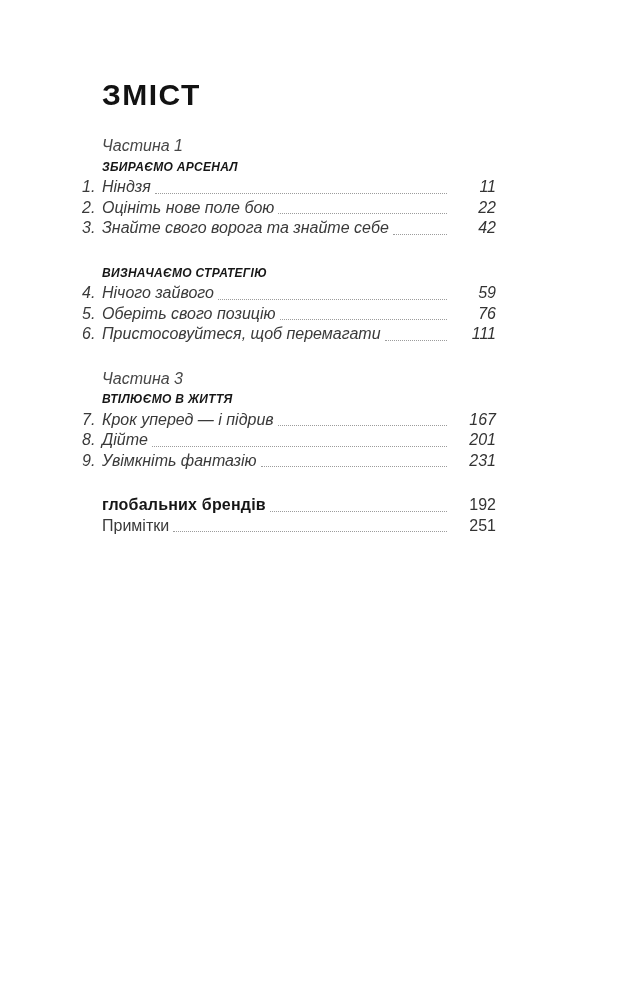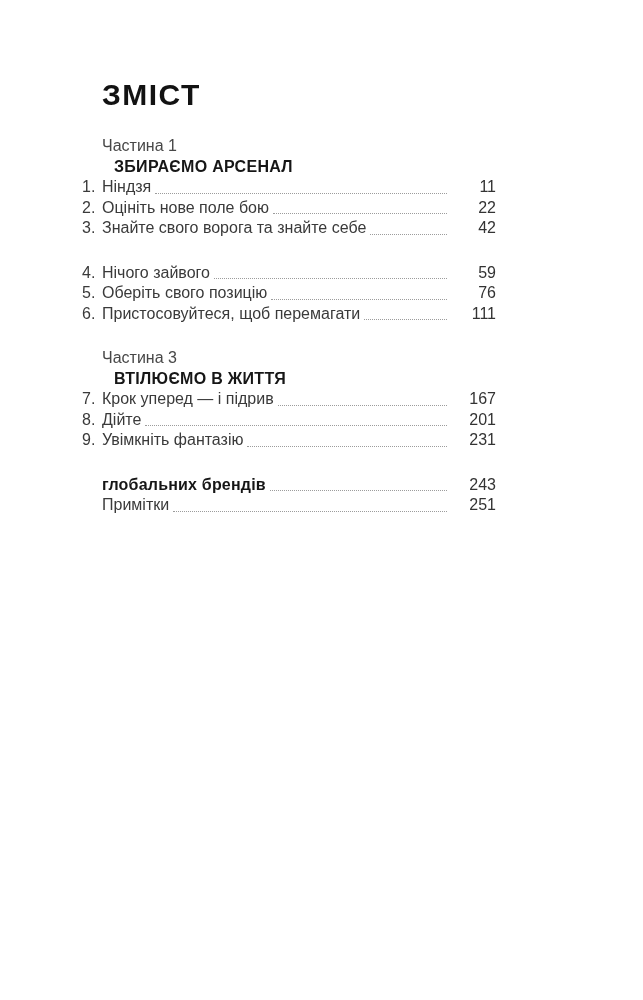--- a/index.html
+++ b/index.html
@@ -52,30 +52,30 @@
     border-bottom: 1px dotted #9c9c9c;
     margin: 0 0 4px 4px;
   }
   .page-num {
     width: 49px;
     flex-shrink: 0;
     text-align: right;
     color: #333333;
     white-space: nowrap;
   }
-  .part { margin-top: 24px; }
+  .part { margin-top: 24px; font-style: italic; }
   .part-label {
     margin-left: 20px;
     font-size: 16px;
     line-height: 20.5px;
     color: #474747;
   }
   .part-title {
-    margin-left: 32px;
-    font-size: 16px;
+    margin-left: 20px;
+    font-size: 12px;
     line-height: 20.5px;
     font-weight: bold;
     letter-spacing: 0.3px;
     color: #161616;
   }
   .back-section { margin-top: 24px; }
   .bold-txt {
     font-weight: bold;
     color: #161616;
     letter-spacing: 0.2px;
@@ -109,20 +109,21 @@
       </div>
       <div class="row">
         <span class="num">3.</span>
         <span class="entry-label">Знайте свого ворога та знайте себе</span>
         <span class="dots"></span>
         <span class="page-num">42</span>
       </div>
     </div>
 
     <div class="part">
+      <div class="part-title">ВИЗНАЧАЄМО СТРАТЕГІЮ</div>
       <div class="row">
         <span class="num">4.</span>
         <span class="entry-label">Нічого зайвого</span>
         <span class="dots"></span>
         <span class="page-num">59</span>
       </div>
       <div class="row">
         <span class="num">5.</span>
         <span class="entry-label">Оберіть свого позицію</span>
         <span class="dots"></span>
@@ -157,21 +158,21 @@
         <span class="dots"></span>
         <span class="page-num">231</span>
       </div>
     </div>
 
     <div class="back-section">
       <div class="row">
         <span class="num"></span>
         <span class="entry-label bold-txt">глобальних брендів</span>
         <span class="dots"></span>
-        <span class="page-num">243</span>
+        <span class="page-num">192</span>
       </div>
       <div class="row">
         <span class="num"></span>
         <span class="entry-label">Примітки</span>
         <span class="dots"></span>
         <span class="page-num">251</span>
       </div>
     </div>
 
   </div>

